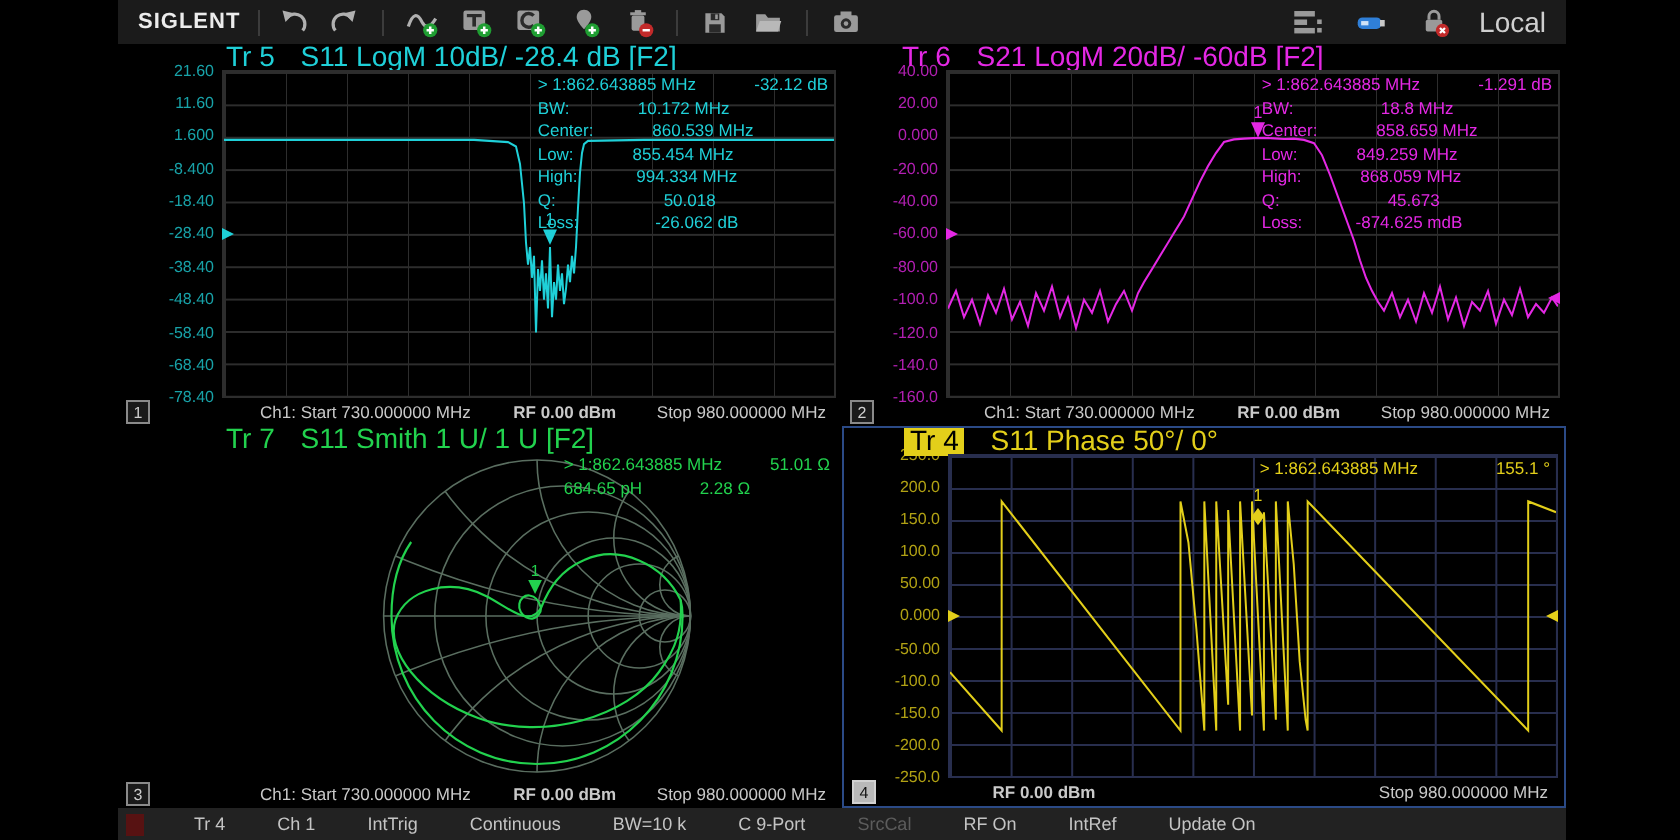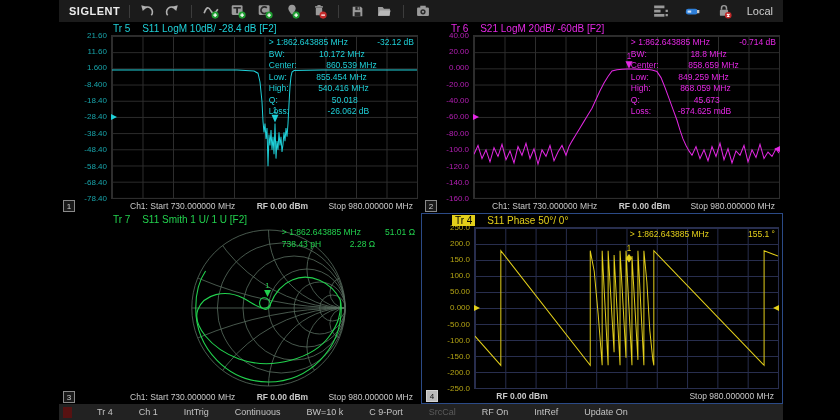--- a/index.html
+++ b/index.html
@@ -6,31 +6,31 @@
   .app{position:relative;width:840px;height:420px;background:#000;overflow:hidden;
        font-family:"Liberation Sans",sans-serif;-webkit-font-smoothing:antialiased;}
   .screen{position:absolute;left:59px;top:0;width:724px;height:420px;display:flex;flex-direction:column;background:#000;}
 
   
   .toolbar{height:22px;background:#1b1b1b;display:flex;align-items:center;padding:0 10px;gap:9px;flex:none;}
   .logo{color:#ececec;font-weight:bold;font-size:11px;letter-spacing:.5px;}
   .tb-sep{width:1px;height:13px;background:#3c3c3c;flex:none;}
   .tb-icons{display:flex;gap:11px;align-items:center;}
   .tb-right{margin-left:auto;display:flex;gap:15px;align-items:center;}
-  .local{color:#cfcfcf;font-size:11px;}
+  .local{color:#cfcfcf;font-size:14px;}
   .tbicon{display:block;}
 
   
   .quads{flex:1;display:grid;grid-template-columns:1fr 1fr;grid-template-rows:1fr 1fr;min-height:0;}
   .quad{position:relative;display:flex;flex-direction:column;overflow:hidden;box-sizing:border-box;}
   .q1{--tc:#1fd0d8;--grid:#2d2d2d;}
   .q2{--tc:#e428e4;--grid:#2d2d2d;}
   .q3{--tc:#22d24e;--grid:#2d2d2d;}
   .q4{--tc:#e3cf1a;--grid:#282e4e;border:1px solid #2b4a86;}
-  .qheader{height:13px;line-height:13px;font-size:10px;padding-left:54px;white-space:nowrap;color:var(--tc);flex:none;}
+  .qheader{height:13px;line-height:13px;font-size:14px;padding-left:54px;white-space:nowrap;color:var(--tc);flex:none;}
   .q2 .qheader,.q4 .qheader{padding-left:30px;}
   .tname{margin-right:9px;}
   .q4 .tname{background:#e3cf1a;color:#000;padding:0 3px;}
   .qrow{flex:1;display:flex;min-height:0;}
   .ylab{width:52px;flex:none;display:flex;flex-direction:column;justify-content:space-between;padding-right:4px;box-sizing:border-box;}
   .ytick{height:0;display:flex;align-items:center;justify-content:flex-end;font-size:8px;color:var(--tc);opacity:.78;}
   .plot{flex:1;position:relative;margin-right:3px;border:1px solid var(--grid);
         background-image:linear-gradient(to right,var(--grid) 1px,transparent 1px),
                          linear-gradient(to bottom,var(--grid) 1px,transparent 1px);
         background-size:calc(100%/10) calc(100%/10);}
@@ -201,21 +201,21 @@
                   <div class="rrow">
                     <span class="rk">Center:</span>
                     <span class="rv">860.539 MHz</span>
                   </div>
                   <div class="rrow">
                     <span class="rk">Low:</span>
                     <span class="rv">855.454 MHz</span>
                   </div>
                   <div class="rrow">
                     <span class="rk">High:</span>
-                    <span class="rv">540.416 MHz</span>
+                    <span class="rv">994.334 MHz</span>
                   </div>
                   <div class="rrow">
                     <span class="rk">Q:</span>
                     <span class="rv">50.018</span>
                   </div>
                   <div class="rrow">
                     <span class="rk">Loss:</span>
                     <span class="rv">-26.062 dB</span>
                   </div>
                 </div>
@@ -256,21 +256,21 @@
             <svg class="tracesvg" viewBox="0 0 305 148" preserveAspectRatio="none">
               <polyline class="trace" points="0,108 4,100 8,112 12,104 16,115 20,102 24,110 28,99 32,113 36,105 40,116 44,101 48,109 52,98 56,112 60,103 64,117 68,104 72,110 76,100 80,114 84,106 88,100 92,109 95,101 98,96 102,90 106,84 110,78 114,72 118,66 122,58 126,50 130,43 134,37 138,32 143,30.8 148,30.4 153,30.2 158,30.1 163,30.3 168,30.6 173,30.4 178,31 183,32.5 187,38 191,47 195,57 199,67 203,77 206,86 209,94 212,100 215,105 218,109 222,101 226,112 230,104 234,114 238,101 242,110 246,98 250,113 254,103 258,116 262,105 266,109 270,100 274,115 278,104 282,111 286,99 290,112 294,106 298,110 302,103 305,107"></polyline>
               <g class="mkr" transform="translate(155,30)">
                 <path class="mkp" d="M0 0 L-3.5 -7 L3.5 -7 Z"></path>
                 <text class="mkt" x="0" y="-9" text-anchor="middle">1</text>
               </g>
             </svg>
             <div class="readout">
               <div class="mline">
                 <span>&gt; 1:862.643885 MHz</span>
-                <span class="mval">-0.714 dB</span>
+                <span class="mval">-1.291 dB</span>
               </div>
               <div>
 
               <div class="rrow">
                     <span class="rk">BW:</span>
                     <span class="rv">18.8 MHz</span>
                   </div>
                   <div class="rrow">
                     <span class="rk">Center:</span>
                     <span class="rv">858.659 MHz</span>
@@ -347,21 +347,21 @@
             </g>
           </svg>
           <div class="readout">
             <div>
 
             <div class="rrow">
                   <span class="rk">&gt; 1:862.643885 MHz</span>
                   <span class="rv" style="min-width:48px">51.01 Ω</span>
                 </div>
                 <div class="rrow">
-                  <span class="rk">738.43 pH</span>
+                  <span class="rk">684.65 pH</span>
                   <span class="rv" style="min-width:48px">2.28 Ω</span>
                 </div>
               </div>
           </div>
         </div>
         <div class="qstatus">
           <span class="numbox">3</span>
           <span class="sl">Ch1: Start 730.000000 MHz</span>
           <span class="sc">RF 0.00 dBm</span>
           <span class="sr">Stop 980.000000 MHz</span>

